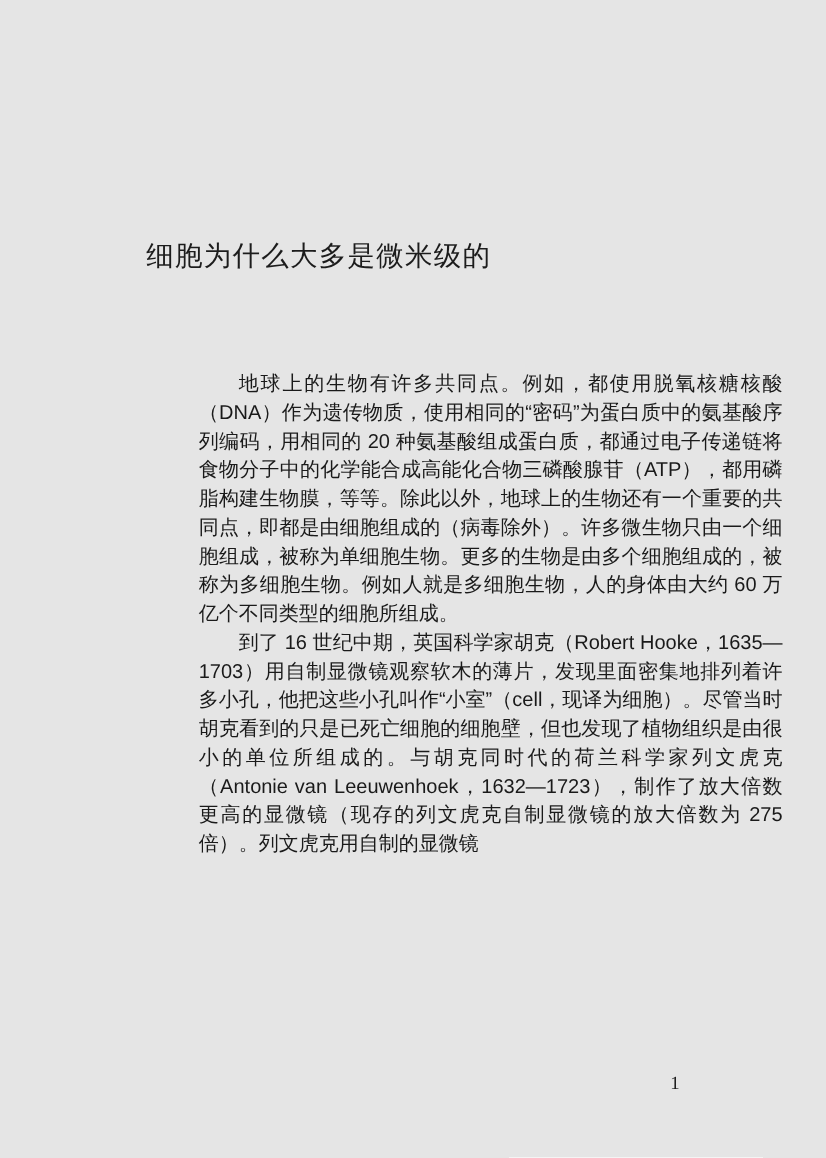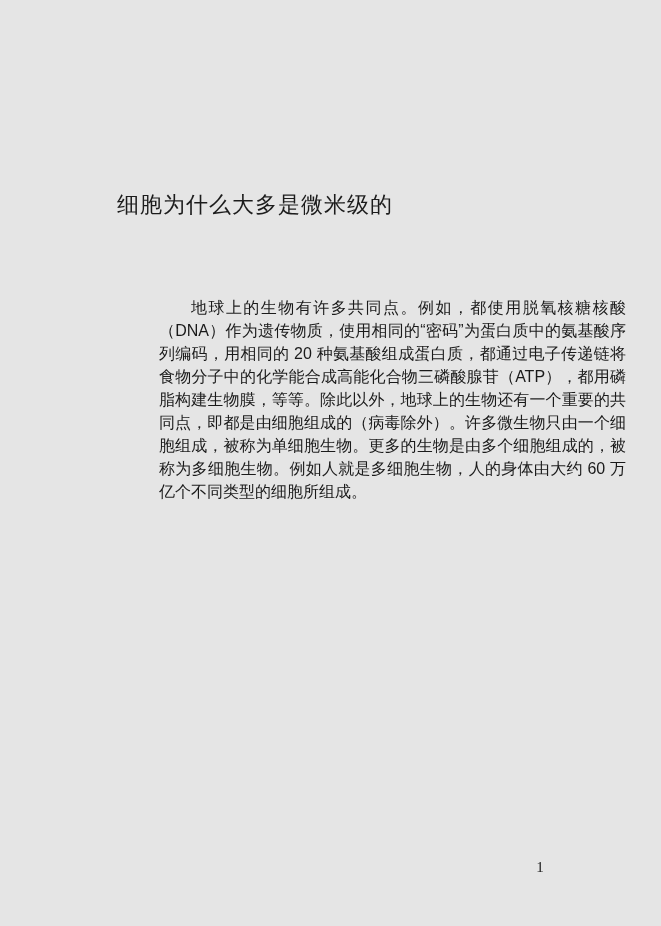--- a/index.html
+++ b/index.html
@@ -58,17 +58,18 @@
 </style>
 </head>
 <body>
 
 <div class="page">
 
   <h1 class="doc-title">细胞为什么大多是微米级的</h1>
 
   <div class="doc-body">
     <p>地球上的生物有许多共同点。例如，都使用脱氧核糖核酸（DNA）作为遗传物质，使用相同的“密码”为蛋白质中的氨基酸序列编码，用相同的 20 种氨基酸组成蛋白质，都通过电子传递链将食物分子中的化学能合成高能化合物三磷酸腺苷（ATP），都用磷脂构建生物膜，等等。除此以外，地球上的生物还有一个重要的共同点，即都是由细胞组成的（病毒除外）。许多微生物只由一个细胞组成，被称为单细胞生物。更多的生物是由多个细胞组成的，被称为多细胞生物。例如人就是多细胞生物，人的身体由大约 60 万亿个不同类型的细胞所组成。</p>
+    <p>到了 16 世纪中期，英国科学家胡克（Robert Hooke，1635—1703）用自制显微镜观察软木的薄片，发现里面密集地排列着许多小孔，他把这些小孔叫作“小室”（cell，现译为细胞）。尽管当时胡克看到的只是已死亡细胞的细胞壁，但也发现了植物组织是由很小的单位所组成的。与胡克同时代的荷兰科学家列文虎克（Antonie van Leeuwenhoek，1632—1723），制作了放大倍数更高的显微镜（现存的列文虎克自制显微镜的放大倍数为 275 倍）。列文虎克用自制的显微镜</p>
   </div>
 
   <div class="page-number">1</div>
 
 </div>
 
 </body></html>

